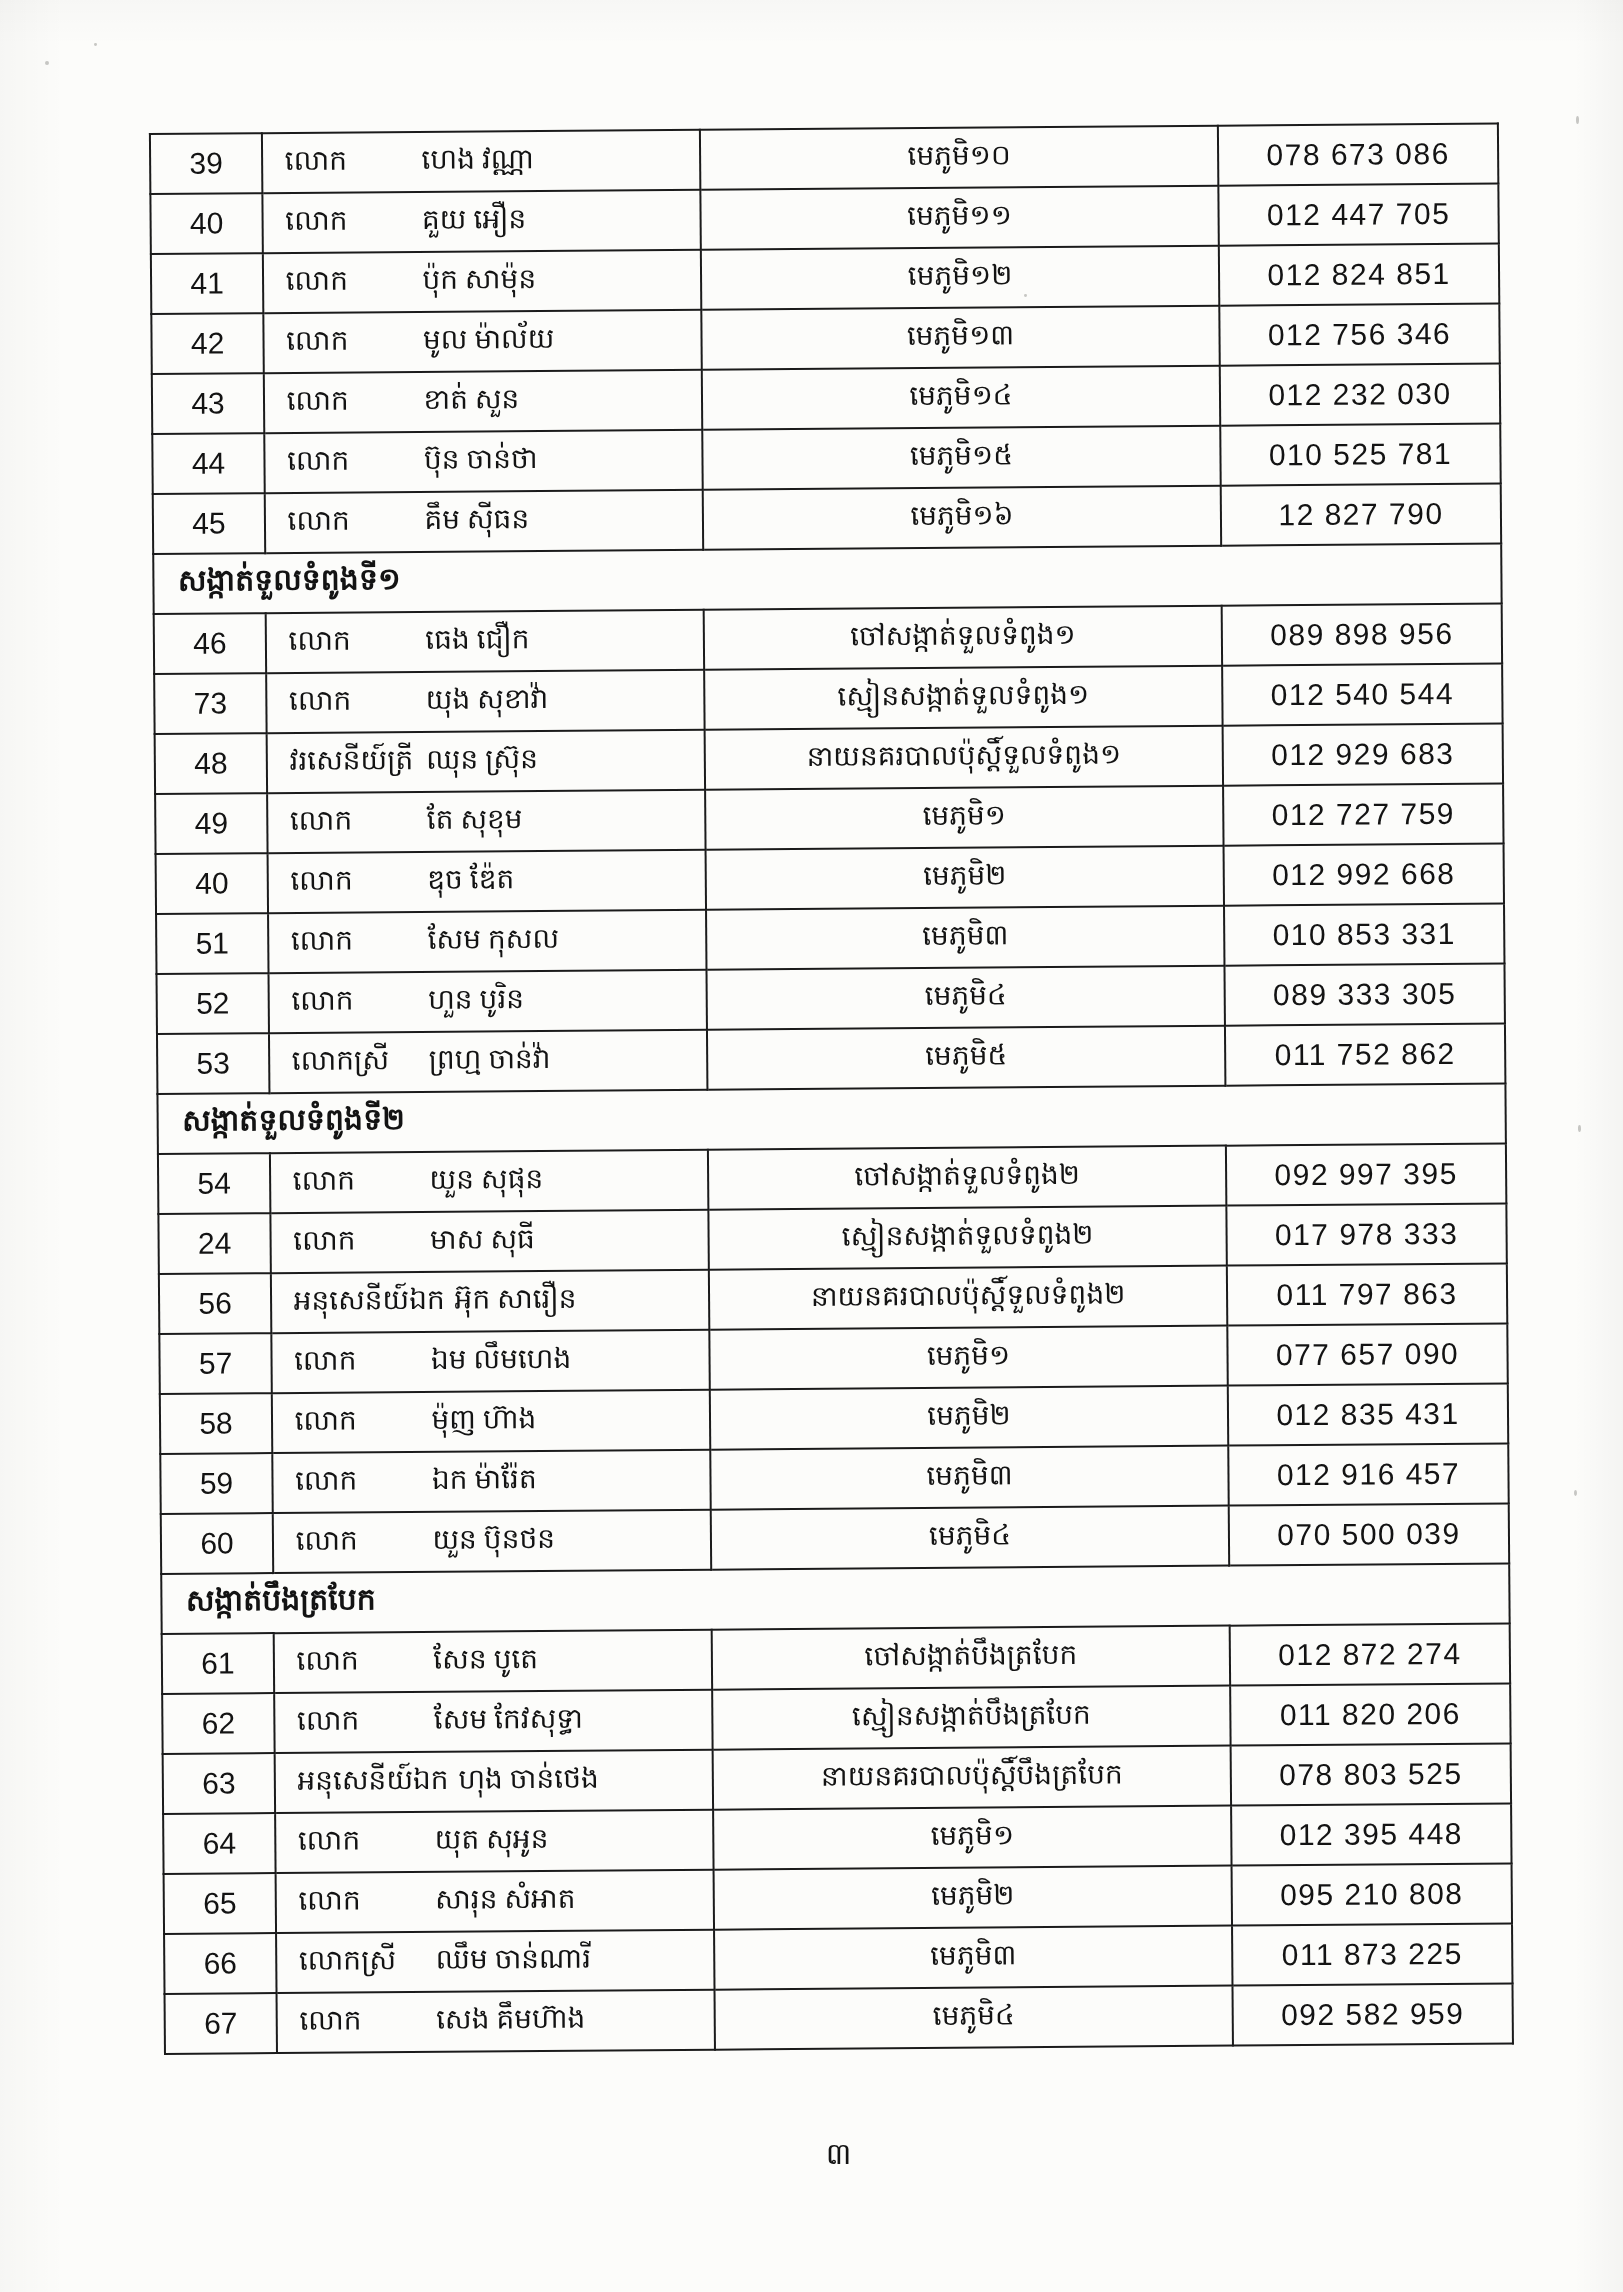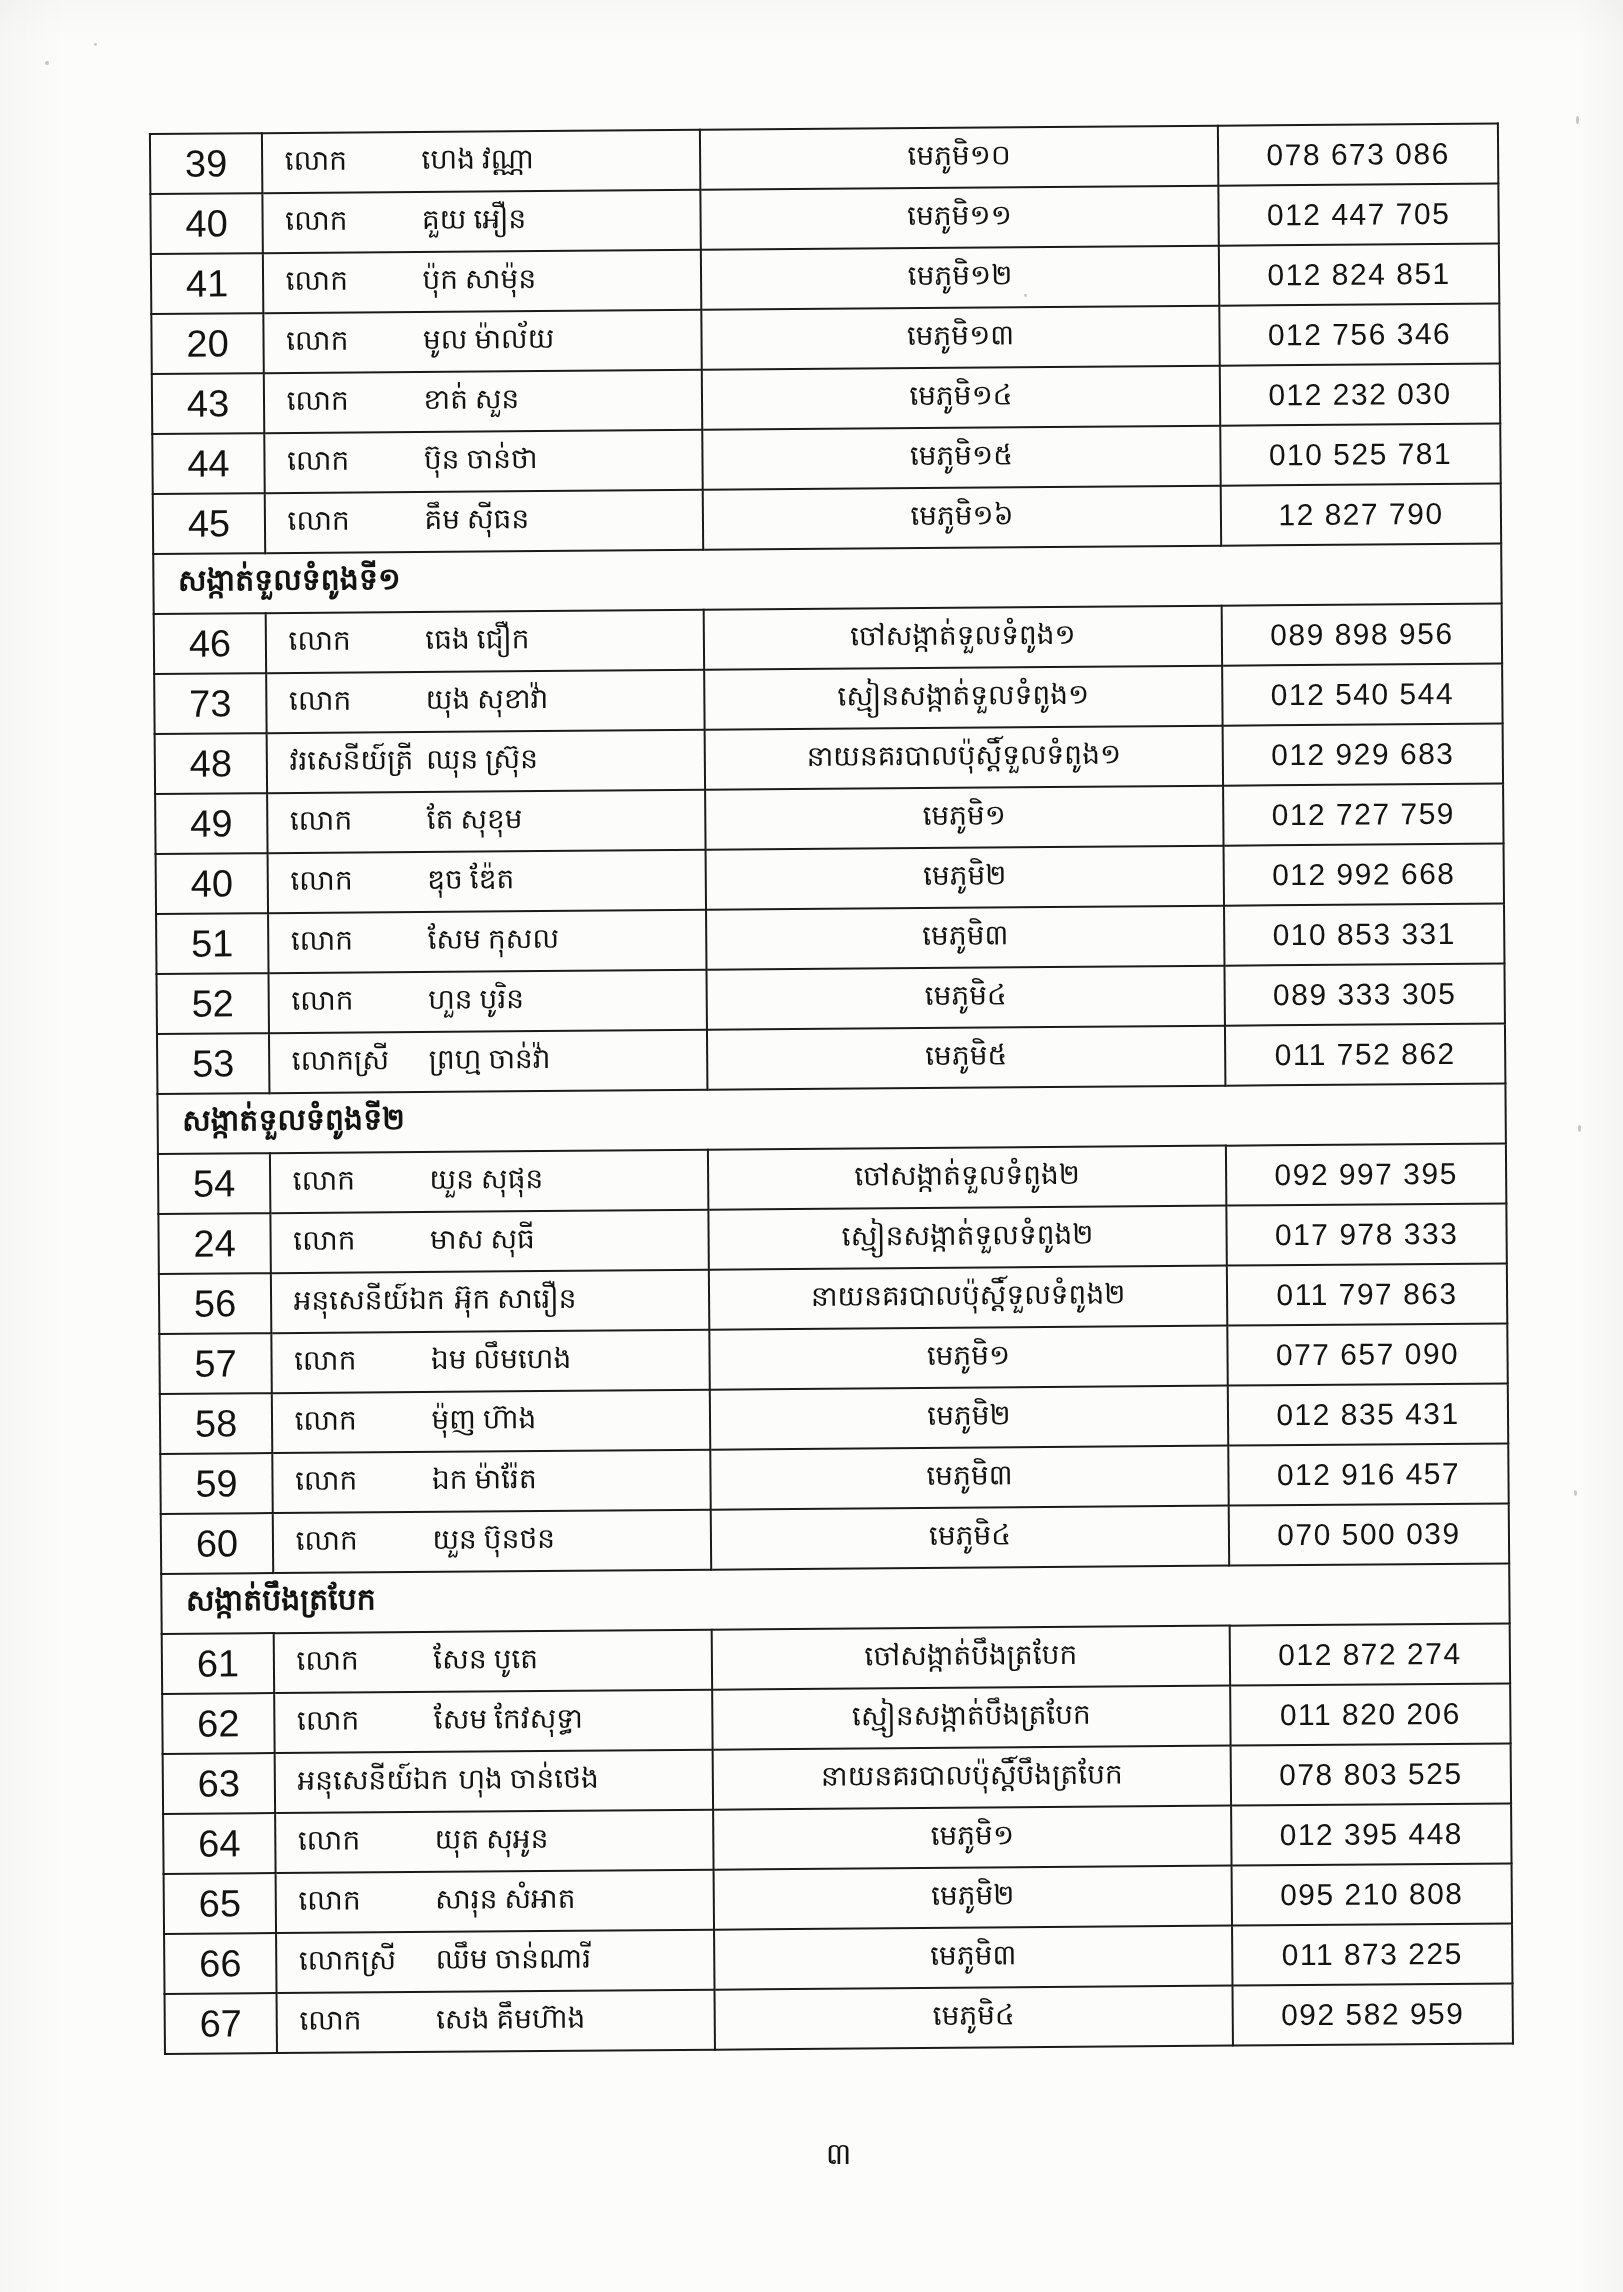--- a/index.html
+++ b/index.html
@@ -23,21 +23,21 @@
   }
   table{border-collapse:collapse;width:100%;table-layout:fixed;}
   td{border:2.5px solid #1b1b1b;overflow:hidden;white-space:nowrap;}
   tr{height:60px;}
   .col-no{width:112px;}
   .col-name{width:438px;}
   .col-pos{width:518px;}
   .col-phone{width:280px;}
   td.cell-no{
     text-align:center;font-family:"Liberation Sans","DejaVu Sans",sans-serif;
-    font-size:38px;
+    font-size:30px;
   }
   td.cell-name{padding-left:21.6px;font-size:28px;}
   .honorific{display:inline-block;min-width:127px;margin-right:9.8px;}
   td.cell-pos{text-align:center;font-size:28px;}
   td.cell-phone{
     text-align:center;font-family:"Liberation Sans","DejaVu Sans",sans-serif;
     font-size:30px;letter-spacing:1.5px;
   }
   tr.section-row td{padding-left:23.5px;font-weight:700;font-size:30px;}
   .page-number{
@@ -87,21 +87,21 @@
   <tr>
     <td class="cell-no">41</td>
     <td class="cell-name">
       <span class="honorific">លោក</span><span>ប៉ុក សាម៉ុន</span>
     </td>
     <td class="cell-pos">មេភូមិ១២</td>
     <td class="cell-phone">012 824 851</td>
   </tr>
 
   <tr>
-    <td class="cell-no">20</td>
+    <td class="cell-no">42</td>
     <td class="cell-name">
       <span class="honorific">លោក</span><span>មូល ម៉ាល័យ</span>
     </td>
     <td class="cell-pos">មេភូមិ១៣</td>
     <td class="cell-phone">012 756 346</td>
   </tr>
 
   <tr>
     <td class="cell-no">43</td>
     <td class="cell-name">

